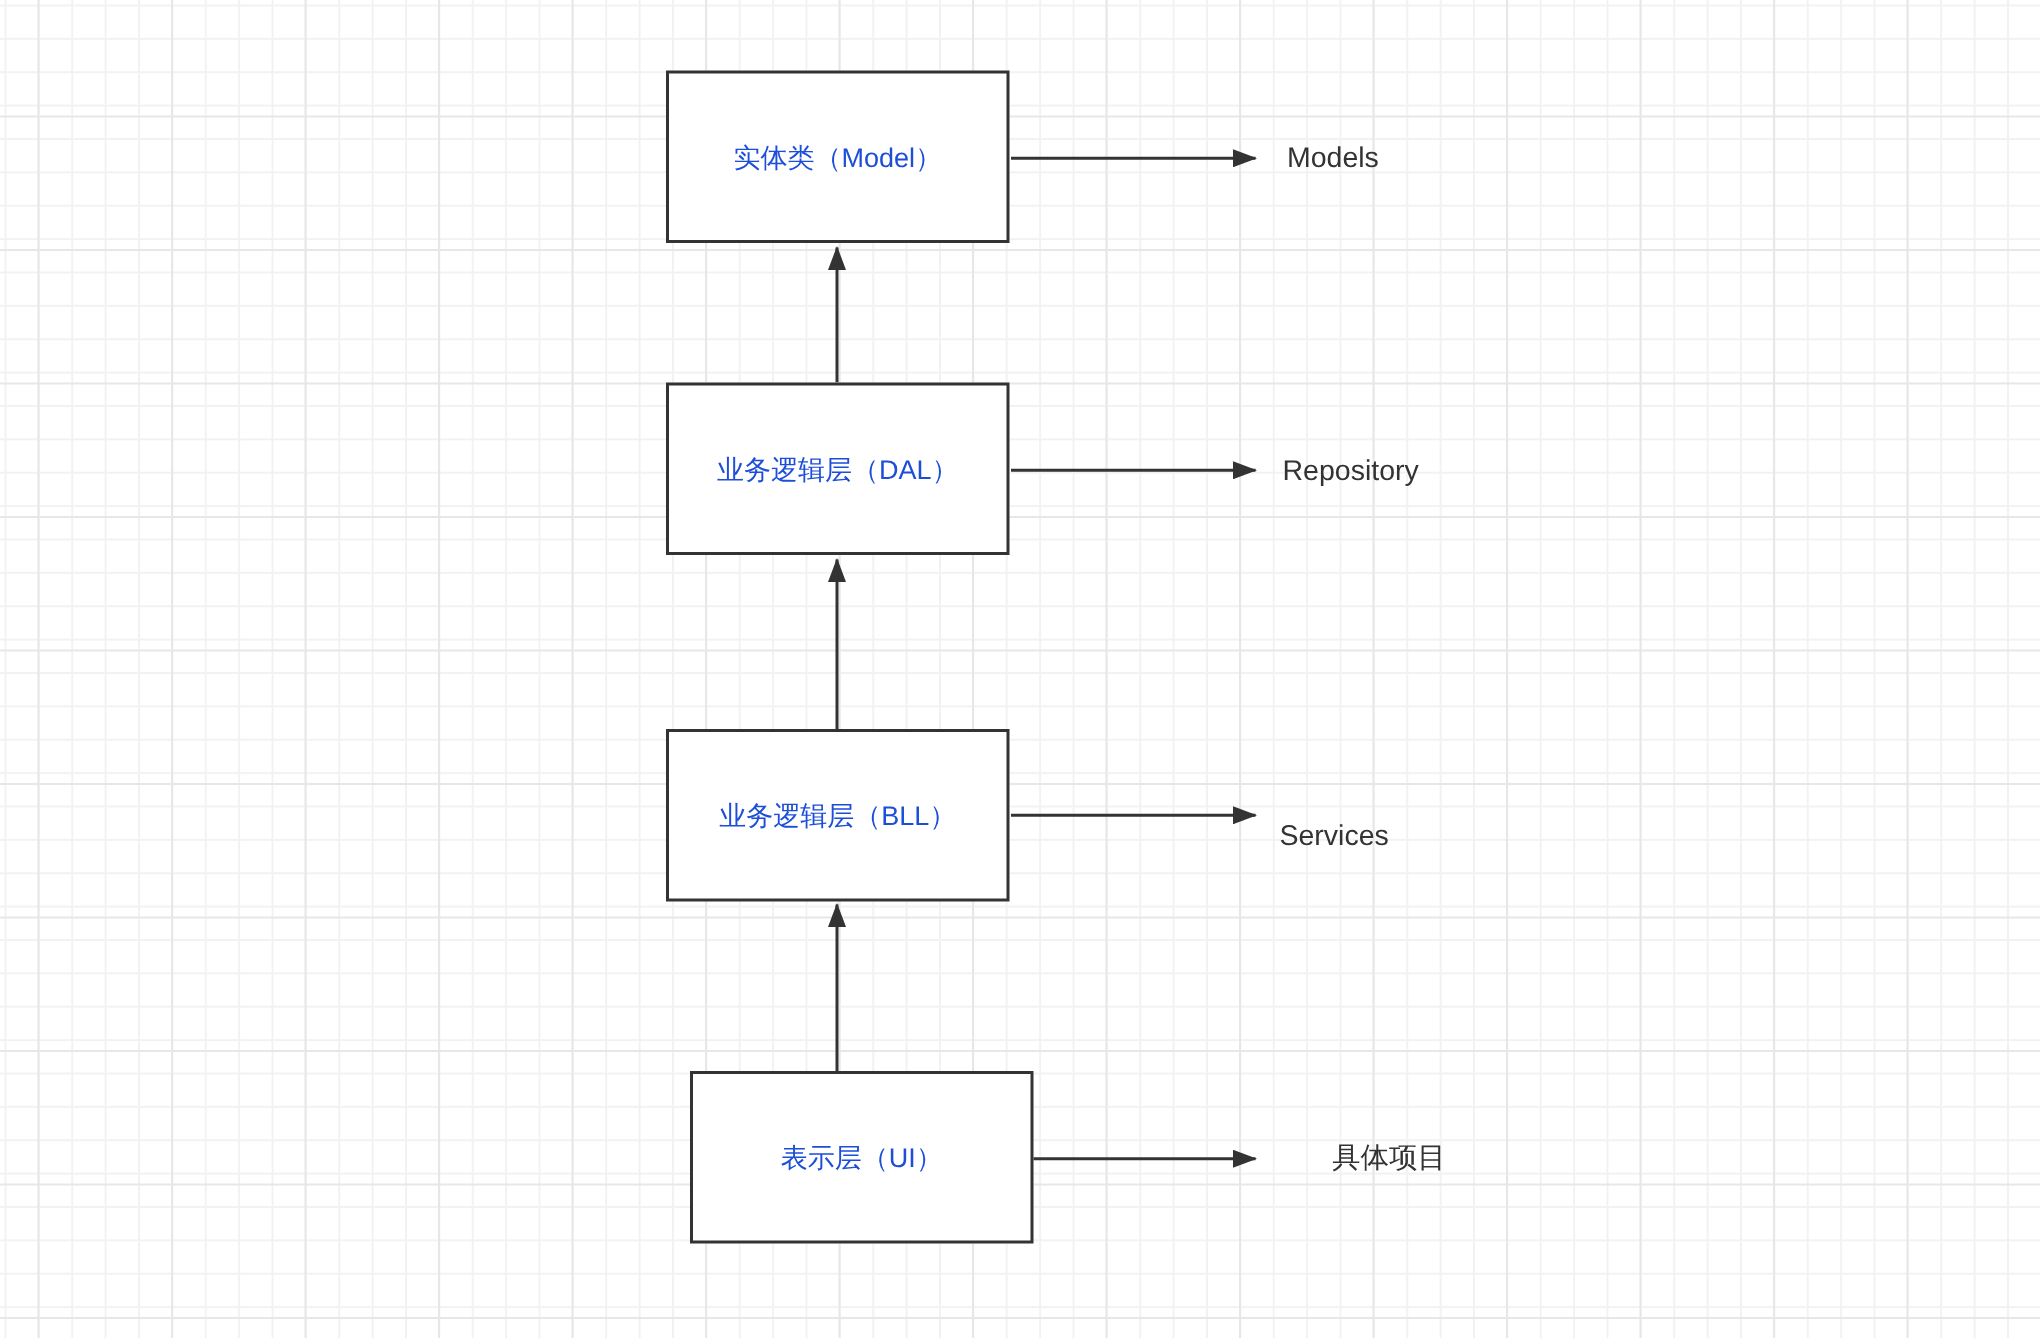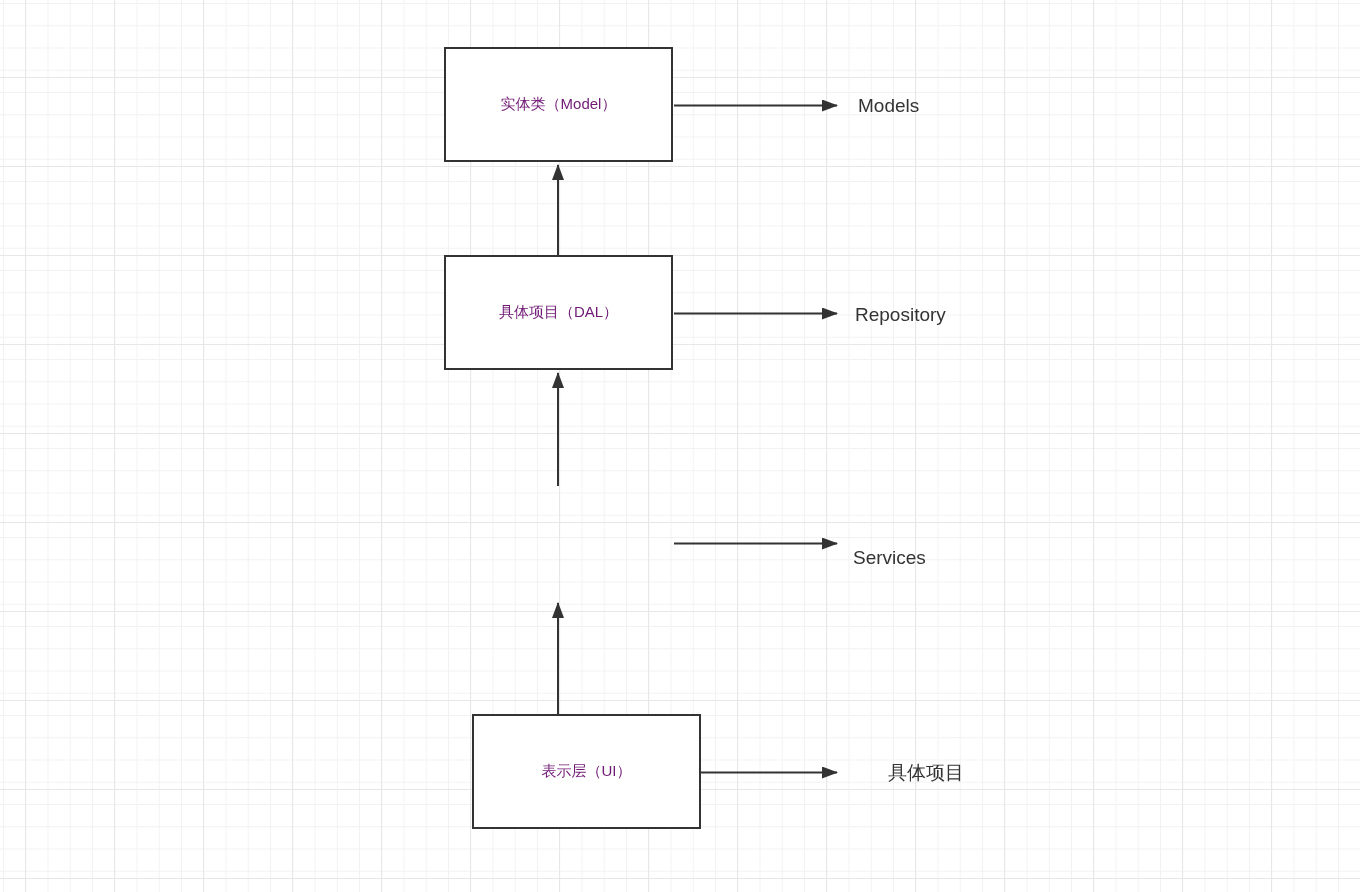--- a/index.html
+++ b/index.html
@@ -35,22 +35,22 @@
   .node {
     position: absolute;
     width: 229px;
     height: 115px;
     box-sizing: border-box;
     border: 2px solid #333333;
     background: #ffffff;
     display: flex;
     align-items: center;
     justify-content: center;
-    font-size: 15px;
-    color: #701a75;
+    font-size: 18px;
+    color: #1d4ed8;
     text-align: center;
   }
   .edge-label {
     position: absolute;
     font-size: 19px;
     line-height: 24px;
     color: #333333;
     white-space: nowrap;
   }
 </style>
@@ -74,25 +74,28 @@
     <line class="edge" x1="674" y1="313.5" x2="837" y2="313.5" marker-end="url(#ah)"></line>
     <line class="edge" x1="674" y1="543.5" x2="837" y2="543.5" marker-end="url(#ah)"></line>
     <line class="edge" x1="674" y1="772.5" x2="837" y2="772.5" marker-end="url(#ah)"></line>
   </svg>
 
   <div class="node" style="left:444px; top:47px;">
     <span>实体类（Model）</span>
   </div>
 
   <div class="node" style="left:444px; top:255px;">
-    <span>具体项目（DAL）</span>
+    <span>业务逻辑层（DAL）</span>
   </div>
 
+  <div class="node" style="left:444px; top:486px;">
+    <span>业务逻辑层（BLL）</span>
+  </div>
 
-  <div class="node" style="left:472px; top:714px;">
+  <div class="node" style="left:460px; top:714px;">
     <span>表示层（UI）</span>
   </div>
 
   <div class="edge-label" style="left:858px; top:94px;text-align:center;">Models</div>
 
   <div class="edge-label" style="left:855px; top:303px;">Repository</div>
 
   <div class="edge-label" style="left:853px; top:546px;">Services</div>
 
   <div class="edge-label" style="left:852px; top:761px;margin-left:36px;">具体项目</div>

